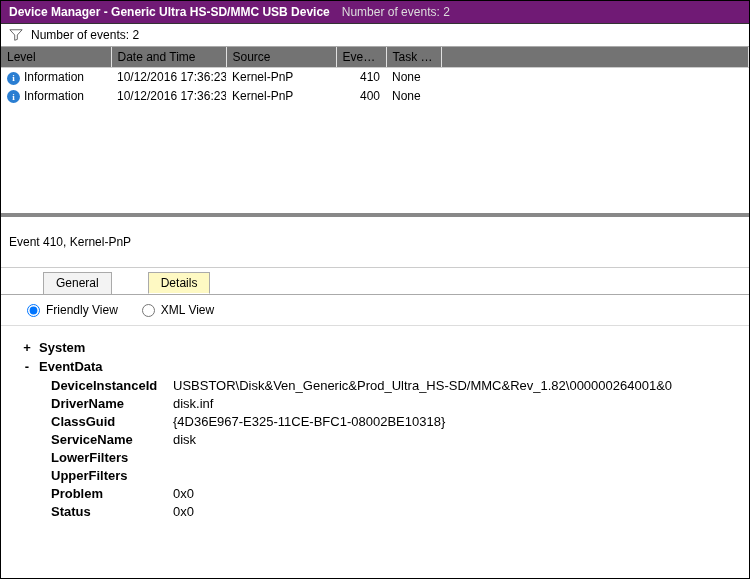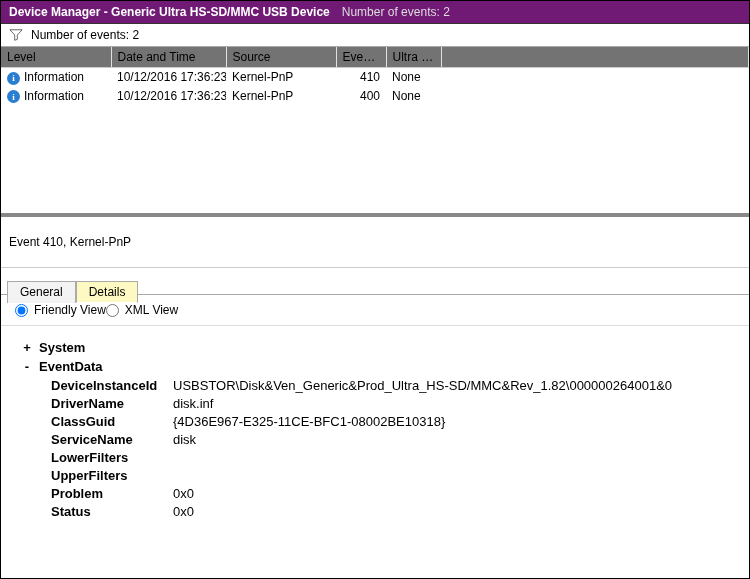--- a/index.html
+++ b/index.html
@@ -88,30 +88,32 @@
     padding: 4px 6px 0 6px;
     gap: 0;
     border-bottom: 1px solid #aaa;
   }
   .tab {
     padding: 3px 12px;
     border: 1px solid #aaa;
     border-bottom: none;
     background: #f3f3f3;
     position: relative;
-    top: 9px;
+    top: 0;
     cursor: default;
+    margin-left: 36px;
   }
   .tab.active {
     background: #fef9c3;
     border-bottom: 1px solid #fff;
   }
   .viewmode {
     display: flex;
-    padding: 8px 14px;
+    gap: 24px;
+    padding: 8px 26px;
     align-items: center;
     border-bottom: 1px solid #ddd;
   }
   .viewmode label { display: flex; align-items: center; gap: 6px; }
   .tree {
     padding: 10px 20px;
     font-size: 13px;
     overflow: auto;
     flex: 1;
   }
@@ -162,21 +164,21 @@
         <col class="col-eid">
         <col class="col-task">
         <col>
     </colgroup>
     <thead>
       <tr>
         <th>Level</th>
         <th>Date and Time</th>
         <th>Source</th>
         <th style="text-align:right;margin-left:19px;">Event ID</th>
-        <th>Ultra C...</th>
+        <th>Task C...</th>
         <th></th>
       </tr>
     </thead>
     <tbody>
       <tr>
         <td><span class="info-icon">i</span><span>Information</span></td>
         <td>10/12/2016 17:36:23</td>
         <td>Kernel-PnP</td>
         <td style="text-align:right;">410</td>
         <td>None</td>

